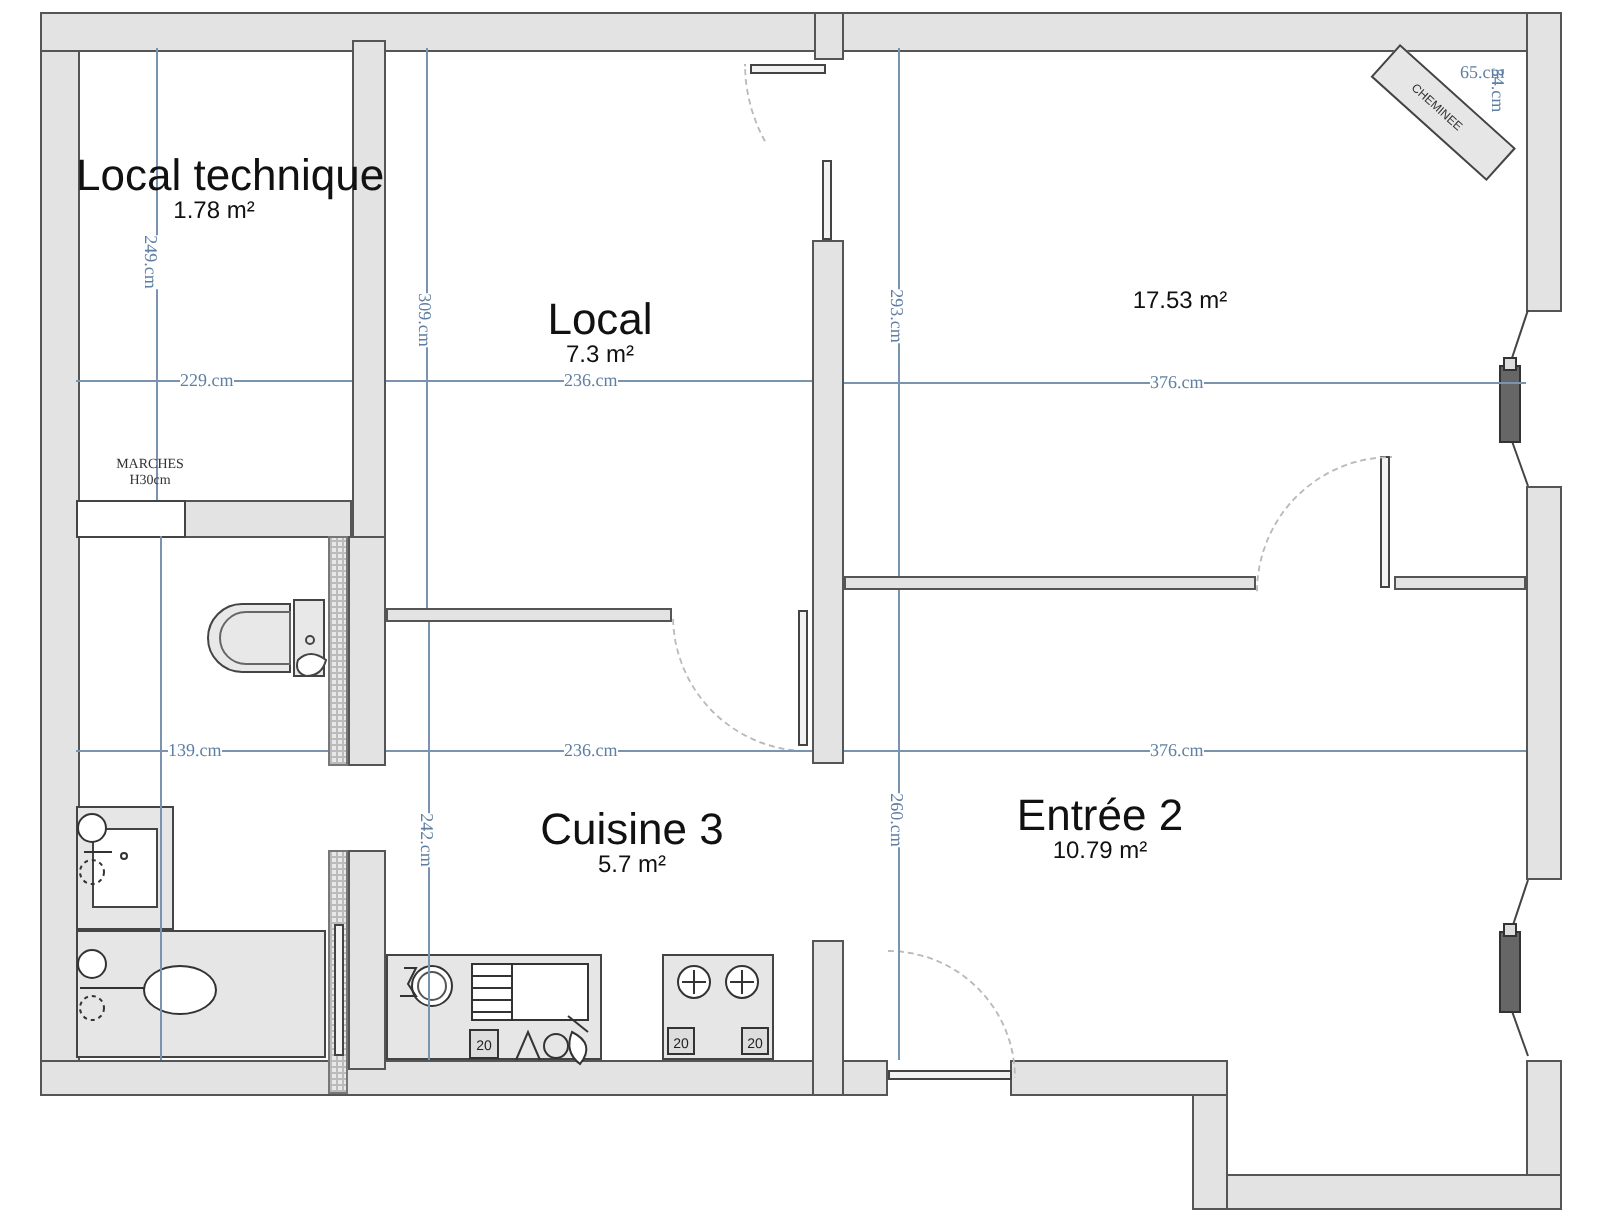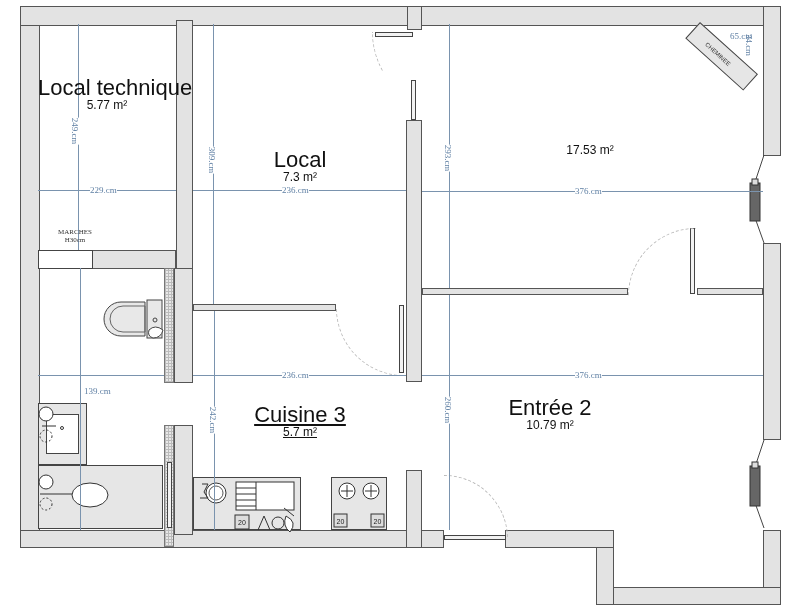--- a/index.html
+++ b/index.html
@@ -161,50 +161,50 @@
   <span class="dim-text v" style="left:199px; top:155px;">309.cm</span>
   <div class="dim-h" style="left:193px; top:190px; width:213px;"></div>
   <span class="dim-text" style="left:282px; top:185px;">236.cm</span>
 
   <div class="dim-v" style="left:449px; top:24px; height:264px;"></div>
   <span class="dim-text v" style="left:435px; top:153px;">293.cm</span>
   <div class="dim-h" style="left:422px; top:191px; width:341px;"></div>
   <span class="dim-text" style="left:575px; top:186px;">376.cm</span>
 
   <div class="dim-h" style="left:38px; top:375px; width:126px;"></div>
-  <span class="dim-text" style="left:84px; top:386px;">139.cm</span>
+  <span class="dim-text" style="left:84px; top:370px;">139.cm</span>
   <div class="dim-v" style="left:80px; top:268px; height:262px;"></div>
 
   <div class="dim-h" style="left:193px; top:375px; width:213px;"></div>
   <span class="dim-text" style="left:282px; top:370px;">236.cm</span>
   <div class="dim-v" style="left:214px; top:311px; height:219px;"></div>
   <span class="dim-text v" style="left:200px; top:415px;">242.cm</span>
 
   <div class="dim-h" style="left:422px; top:375px; width:341px;"></div>
   <span class="dim-text" style="left:575px; top:370px;">376.cm</span>
   <div class="dim-v" style="left:449px; top:295px; height:235px;"></div>
   <span class="dim-text v" style="left:435px; top:405px;">260.cm</span>
 
   <div class="small-note" style="left:50px; top:228px; width:50px;">
     <div>MARCHES</div>
     <div>H30cm</div>
   </div>
 
   <div class="room-label" style="left:38px; top:78px; width:138px;">
     <div class="room-name">Local technique</div>
-    <div class="room-area">5.77 m²</div>
+    <div class="room-area">1.78 m²</div>
   </div>
   <div class="room-label" style="left:240px; top:150px; width:120px;">
     <div class="room-name">Local</div>
     <div class="room-area">7.3 m²</div>
   </div>
   <div class="room-label" style="left:530px; top:143px; width:120px;">
     <div class="room-area">17.53 m²</div>
   </div>
-  <div class="room-label" style="left:240px; top:405px; width:120px;text-decoration:underline;">
+  <div class="room-label" style="left:256px; top:405px; width:120px;">
     <div class="room-name">Cuisine 3</div>
     <div class="room-area">5.7 m²</div>
   </div>
   <div class="room-label" style="left:490px; top:398px; width:120px;">
     <div class="room-name">Entrée 2</div>
     <div class="room-area">10.79 m²</div>
   </div>
 
 </div>
 

